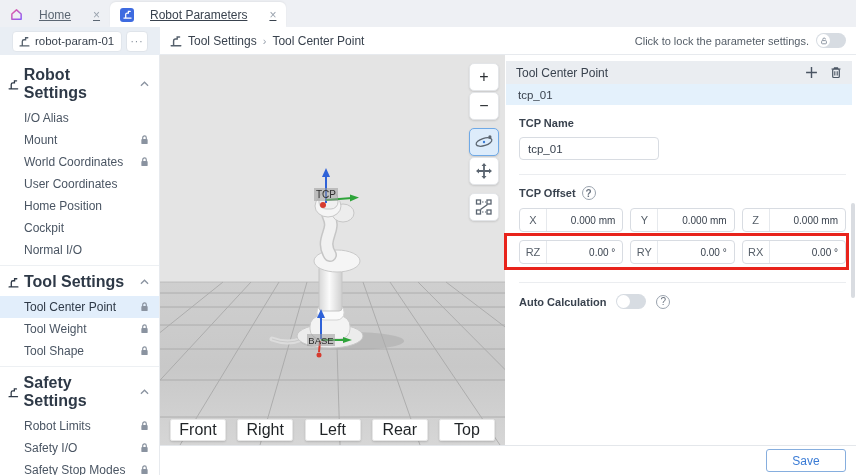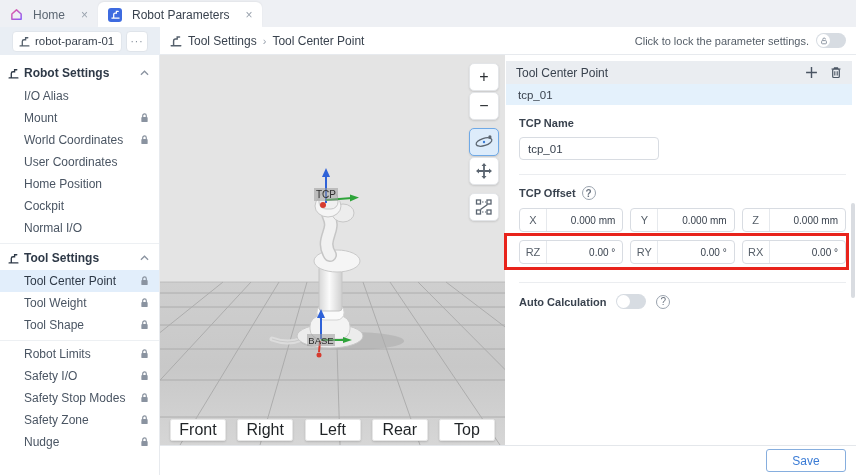--- a/index.html
+++ b/index.html
@@ -2,22 +2,22 @@
 <html><head>
 <meta charset="utf-8">
 <style>
   * { margin:0; padding:0; box-sizing:border-box; }
   html,body { width:856px; height:475px; overflow:hidden; background:#fff;
     font-family:"Liberation Sans", sans-serif; -webkit-font-smoothing:antialiased; }
   .app { width:856px; height:475px; display:flex; flex-direction:column; background:#fff; position:relative; }
 
   
   .tabbar { height:27px; background:#eef0f4; display:flex; align-items:flex-end; flex:none; }
-  .tab { height:25px; display:flex; align-items:center; gap:10px; padding:0 10px; font-size:12px;
-    color:#5b6672; border-radius:6px 6px 0 0; cursor:pointer; }
+  .tab { height:25px; display:flex; align-items:center; gap:16px; padding:0 10px; font-size:12px;
+    color:#5b6672; border-radius:6px 6px 0 0; cursor:pointer;text-decoration:underline; }
   .tab.active { background:#ffffff; color:#39424e; box-shadow:0 -1px 2px rgba(0,0,0,.05);margin-top:42px; }
   .tab .close { color:#9aa3ae; font-size:12px; margin-left:6px; line-height:1; }
   .tab-icon { width:13px; height:13px; display:inline-block; }
   .rp-icon { width:14px; height:14px; background:#3e6be0; border-radius:3px; display:flex; align-items:center; justify-content:center; }
 
   
   .subbar { height:28px; display:flex; flex:none; }
   .subbar-left { width:160px; background:#e9eef4; display:flex; align-items:center; padding:0 12px; gap:4px; flex:none; }
   .param-box { flex:1; height:21px; background:#fff; border:1px solid #e1e6ec; border-radius:4px;
     display:flex; align-items:center; gap:5px; padding:0 6px; font-size:11.5px; color:#39424e; }
@@ -32,21 +32,21 @@
   .toggle .knob { position:absolute; left:1px; top:1px; width:13px; height:13px; border-radius:50%;
     background:#fff; display:flex; align-items:center; justify-content:center; }
 
   
   .main { flex:1; display:flex; min-height:0; }
 
   
   .sidebar { width:160px; border-right:1px solid #e7eaee; background:#fff; flex:none; padding-top:4px; overflow:hidden; }
   .sb-section { padding:2px 0 4px 0; }
   .sb-section + .sb-section { border-top:1px solid #edf0f3; }
-  .sb-head { display:flex; align-items:center; gap:5px; padding:5px 10px 5px 8px; font-size:12px; font-weight:700; color:#2e3947; }
+  .sb-head { display:flex; align-items:center; gap:5px; padding:5px 10px 5px 8px; font-size:16px; font-weight:700; color:#2e3947; }
   .sb-head .chev { margin-left:auto; color:#8a93a0; }
   .sb-item { display:flex; align-items:center; padding:4px 10px 4px 24px; font-size:12px; color:#4a5563; height:22px; cursor:pointer; }
   .sb-item.selected { background:#e2eefb; color:#2e3947; }
   .sb-item .lock { margin-left:auto; display:flex; }
 
   
   .content { flex:1; display:flex; flex-direction:column; min-width:0; }
   .content-row { display:flex; height:390px; flex:none; }
   .viewport { width:345px; flex:none; position:relative; overflow:hidden;
     background:linear-gradient(#e4e4e4 0 227px, #cfcfcf 227px, #c8c8c8 80%, #d6d6d6); }
@@ -242,20 +242,31 @@
           <span class="lock">
               <svg width="9" height="10" viewBox="0 0 10 11">
                 <rect x="1.5" y="4.5" width="7" height="5.5" rx="1" fill="#8a93a0"></rect>
                 <path d="M3 4.5 V3 a2 2 0 0 1 4 0 V4.5" fill="none" stroke="#8a93a0" stroke-width="1.3"></path>
               </svg>
             </span>
           </div>
       </div>
 
       <div class="sb-section">
+        <div class="sb-head">
+          <svg width="11" height="11" viewBox="0 0 10 10">
+            <path d="M1 9 H9 M3 9 V5 Q3 3.4 4.6 3.4 H6 V1.6 H8" fill="none" stroke="#2e3947" stroke-width="1.2" stroke-linecap="round"></path>
+            </svg>
+          <span>Safety Settings</span>
+          <span class="chev">
+            <svg width="9" height="6" viewBox="0 0 10 6">
+                <path d="M1 5 L5 1 L9 5" fill="none" stroke="#8a93a0" stroke-width="1.4"></path>
+              </svg>
+            </span>
+        </div>
         <div class="sb-item">
           <span>Robot Limits</span>
           <span class="lock">
               <svg width="9" height="10" viewBox="0 0 10 11">
                 <rect x="1.5" y="4.5" width="7" height="5.5" rx="1" fill="#8a93a0"></rect>
                 <path d="M3 4.5 V3 a2 2 0 0 1 4 0 V4.5" fill="none" stroke="#8a93a0" stroke-width="1.3"></path>
               </svg>
             </span>
           </div>
         <div class="sb-item">

